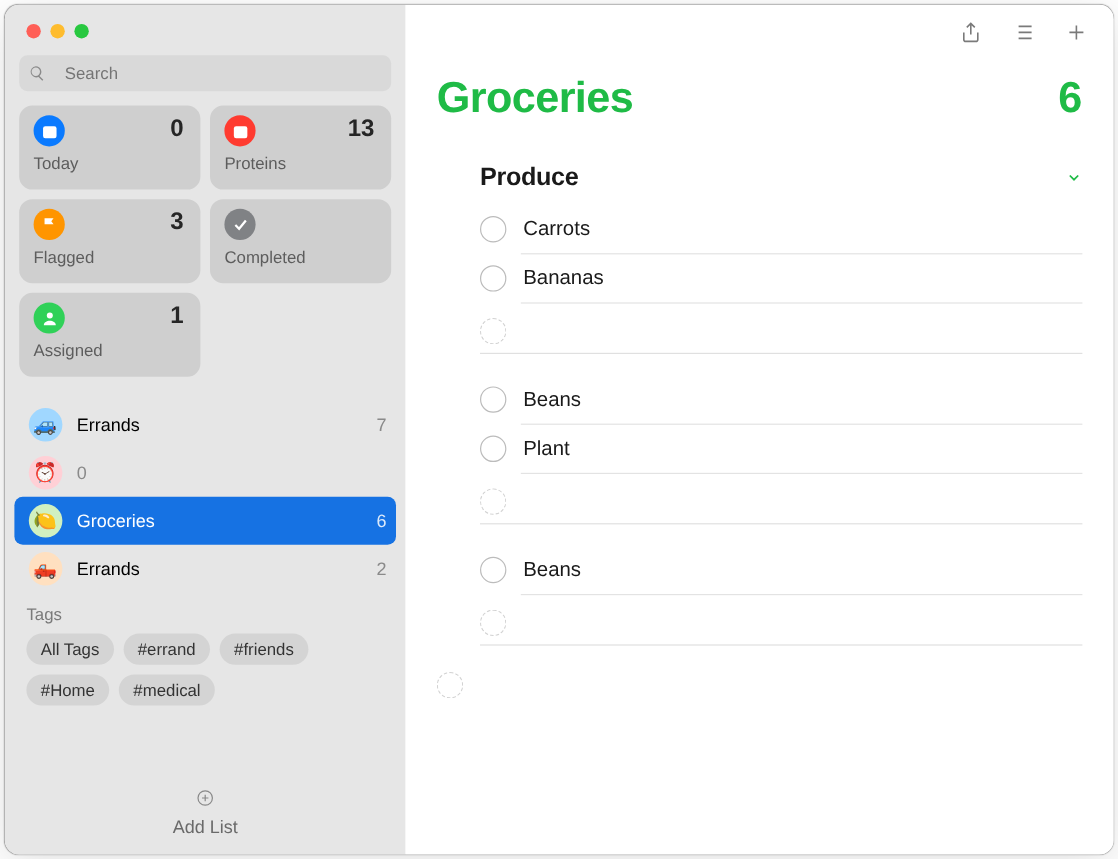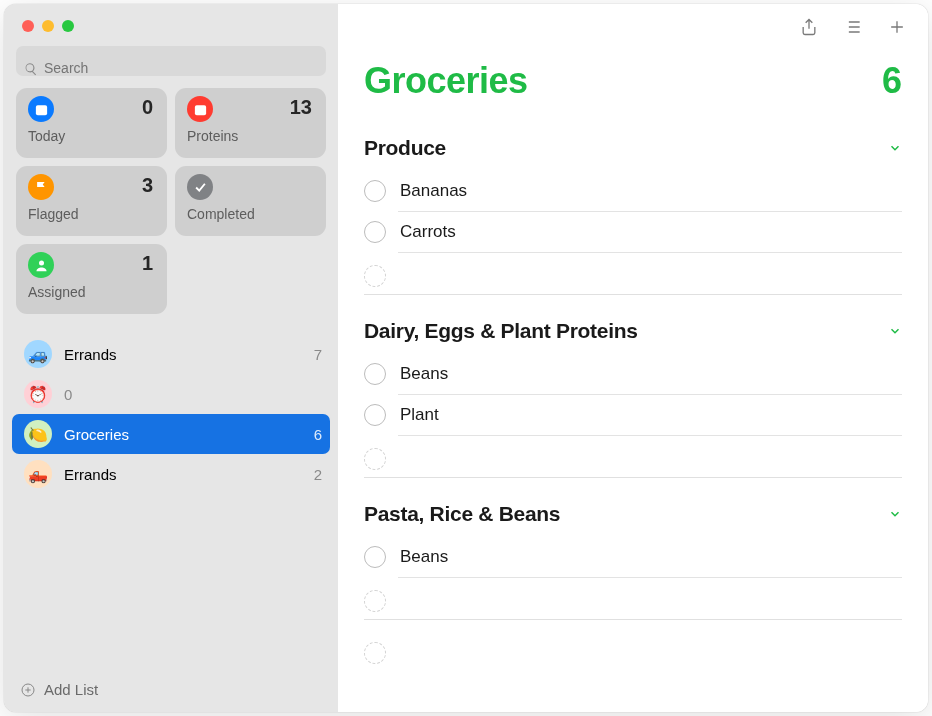--- a/index.html
+++ b/index.html
@@ -5,21 +5,21 @@
 * { margin: 0; padding: 0; box-sizing: border-box; font-family: -apple-system, BlinkMacSystemFont, "Helvetica Neue", sans-serif; -webkit-font-smoothing: antialiased; }
 body { width: 932px; height: 716px; background: #fff; overflow: hidden; }
 .window { width: 924px; height: 708px; margin: 4px; border-radius: 12px; overflow: hidden; display: flex; box-shadow: 0 0 1px rgba(0,0,0,.4), 0 8px 40px rgba(0,0,0,.12); background: #fff; }
 
 
 .sidebar { width: 334px; background: #e6e6e6; display: flex; flex-direction: column; }
 .traffic { display: flex; gap: 8px; padding: 16px 0 10px 18px; }
 .traffic span { width: 12px; height: 12px; border-radius: 50%; display: inline-block; }
 .tl-close { background: #ff5f57; } .tl-min { background: #febc2e; } .tl-max { background: #28c840; }
 
-.search { margin: 4px 12px 12px 12px; height: 30px; background: #d9d9d9; border-radius: 7px; display: flex; align-items: flex-end; padding: 0 8px; gap: 6px; }
+.search { margin: 4px 12px 12px 12px; height: 30px; background: #d9d9d9; border-radius: 7px; display: flex; align-items: center; padding: 0 8px; gap: 16px; }
 .search svg { width: 14px; height: 14px; fill: #8a8a8a; flex-shrink: 0; }
 .search input { border: none; background: transparent; outline: none; font-size: 14px; color: #555; width: 100%; }
 
 .smart-grid { display: grid; grid-template-columns: 1fr 1fr; gap: 8px; padding: 0 12px; }
 .smart { background: #cfcfcf; border-radius: 11px; padding: 8px 12px 9px 12px; position: relative; min-height: 70px; cursor: default; }
 .smart .icon { width: 26px; height: 26px; border-radius: 50%; display: flex; align-items: center; justify-content: center; margin-bottom: 6px; }
 .smart .icon svg { width: 15px; height: 15px; fill: #fff; }
 .smart .count { position: absolute; top: 8px; right: 14px; font-size: 20px; font-weight: 700; color: #262626; text-align: right; }
 .smart .label { font-size: 14px; color: #5d5d5d; font-weight: 500; }
 .ic-today { background: #0a7aff; } .ic-scheduled { background: #ff3b30; } .ic-all { background: #5b6770; } .ic-flagged { background: #ff9500; } .ic-completed { background: #808285; } .ic-assigned { background: #30d158; }
@@ -31,35 +31,35 @@
 .list-row .name { flex: 1; }
 .list-row .cnt { color: #8a8a8a; font-size: 15px; }
 .list-row.selected .cnt { color: rgba(255,255,255,.85); }
 .li-blue{background:#a0d7ff;} .li-red{background:#ffd0d6;} .li-green{background:#d0f0c0;} .li-orange{background:#ffe0c0;}
 
 .tags-section { padding: 10px 18px 4px 18px; }
 .tags-header { font-size: 14px; color: #7a7a7a; margin-bottom: 8px; }
 .tags-wrap { display: flex; flex-wrap: wrap; gap: 8px; }
 .tag { background: #d4d4d4; border-radius: 13px; padding: 5px 12px; font-size: 14px; color: #333; cursor: default; }
 
-.addlist { display:flex; align-items:center; gap:8px; padding: 10px 16px 14px 16px; color:#6a6a6a; font-size:15px; cursor: default; }
+.addlist { display:flex; align-items:center; gap:8px; padding: 10px 16px 14px 16px; color:#6a6a6a; font-size:15px; cursor: default; flex-direction: column; }
 .addlist svg { width:16px; height:16px; fill: none; stroke:#888; stroke-width:1.5; }
 
 
 .main { flex: 1; display: flex; flex-direction: column; background: #fff; }
 .toolbar { display: flex; justify-content: flex-end; align-items: center; gap: 22px; height: 46px; padding: 0 20px; }
 .toolbar .tbtn { width: 22px; height: 22px; display:flex; align-items:center; justify-content:center; cursor: default; }
 .toolbar .tbtn svg { width: 20px; height: 20px; fill: none; stroke: #7a7a7a; stroke-width: 1.6; }
 
 .content { padding: 10px 26px 0 26px; overflow-y: auto; flex: 1; }
 .title-row { display: flex; justify-content: space-between; align-items: baseline; margin-bottom: 28px; }
 .title-row h1 { font-size: 36px; font-weight: 700; color: #1fbb46; letter-spacing: -.5px; }
 .title-row .big-count { font-size: 36px; font-weight: 700; color: #1fbb46; }
 
-.section { margin-bottom: 10px; }
+.section { margin-bottom: 10px; margin-left: 36px; }
 .section-head { display: flex; justify-content: space-between; align-items: center; padding: 6px 0 10px 0; border-bottom: 1px solid transparent; cursor: default; }
 .section-head h2 { font-size: 21px; font-weight: 700; color: #1a1a1a; letter-spacing: -.3px; }
 .section-head svg { width: 14px; height: 14px; fill: none; stroke: #1fbb46; stroke-width: 2.5; }
 
 .item { display: flex; align-items: center; height: 41px; gap: 14px; border-bottom: 1px solid #e3e3e3; margin-left: 34px; padding-right: 2px; }
 .item:first-of-type { }
 .item .circle { width: 22px; height: 22px; border: 1.5px solid #bcbcbc; border-radius: 50%; margin-left: -34px; flex-shrink: 0; cursor: default; }
 .item .txt { font-size: 17px; color: #1a1a1a; }
 
 .new-slot { display:flex; align-items:center; height: 38px; gap:14px; }
@@ -148,20 +148,30 @@
         <span class="liicon li-green">🍋</span>
         <span class="name">Groceries</span>
         <span class="cnt">6</span>
       </div>
       <div class="list-row">
         <span class="liicon li-orange">🛻</span>
         <span class="name">Errands</span>
         <span class="cnt">2</span>
       </div>
 
+      <div class="tags-section">
+        <div class="tags-header">Tags</div>
+        <div class="tags-wrap">
+          <span class="tag">All Tags</span>
+          <span class="tag">#errand</span>
+          <span class="tag">#friends</span>
+          <span class="tag">#Home</span>
+          <span class="tag">#medical</span>
+        </div>
+      </div>
     </div>
 
     <div class="addlist">
       <svg viewBox="0 0 24 24">
           <circle cx="12" cy="12" r="9"></circle>
           <path d="M12 8v8M8 12h8"></path>
         </svg>
       <span>Add List</span>
     </div>
   </div>
@@ -193,58 +203,46 @@
 
       <div class="section">
         <div class="section-head">
           <h2>Produce</h2>
           <svg viewBox="0 0 24 24">
               <path d="M6 9l6 6 6-6"></path>
             </svg>
         </div>
         <div class="item">
           <span class="circle"></span>
+          <span class="txt">Carrots</span>
+        </div>
+        <div class="item">
+          <span class="circle"></span>
           <span class="txt">Bananas</span>
         </div>
-        <div class="item">
-          <span class="circle"></span>
-          <span class="txt">Carrots</span>
-        </div>
         <div class="new-slot div" style="margin-top:4px;">
           <span class="circle"></span>
         </div>
       </div>
 
       <div class="section" style="margin-top:18px;">
-        <div class="section-head">
-          <h2>Dairy, Eggs &amp; Plant Proteins</h2>
-          <svg viewBox="0 0 24 24">
-              <path d="M6 9l6 6 6-6"></path>
-            </svg>
-        </div>
         <div class="item">
           <span class="circle"></span>
           <span class="txt">Beans</span>
         </div>
         <div class="item">
           <span class="circle"></span>
           <span class="txt">Plant</span>
         </div>
         <div class="new-slot div" style="margin-top:4px;">
           <span class="circle"></span>
         </div>
       </div>
 
       <div class="section" style="margin-top:18px;">
-        <div class="section-head">
-          <h2>Pasta, Rice &amp; Beans</h2>
-          <svg viewBox="0 0 24 24">
-              <path d="M6 9l6 6 6-6"></path>
-            </svg>
-        </div>
         <div class="item">
           <span class="circle"></span>
           <span class="txt">Beans</span>
         </div>
         <div class="new-slot div" style="margin-top:4px;">
           <span class="circle"></span>
         </div>
       </div>
 
       <div class="new-slot" style="margin-top:14px;">

